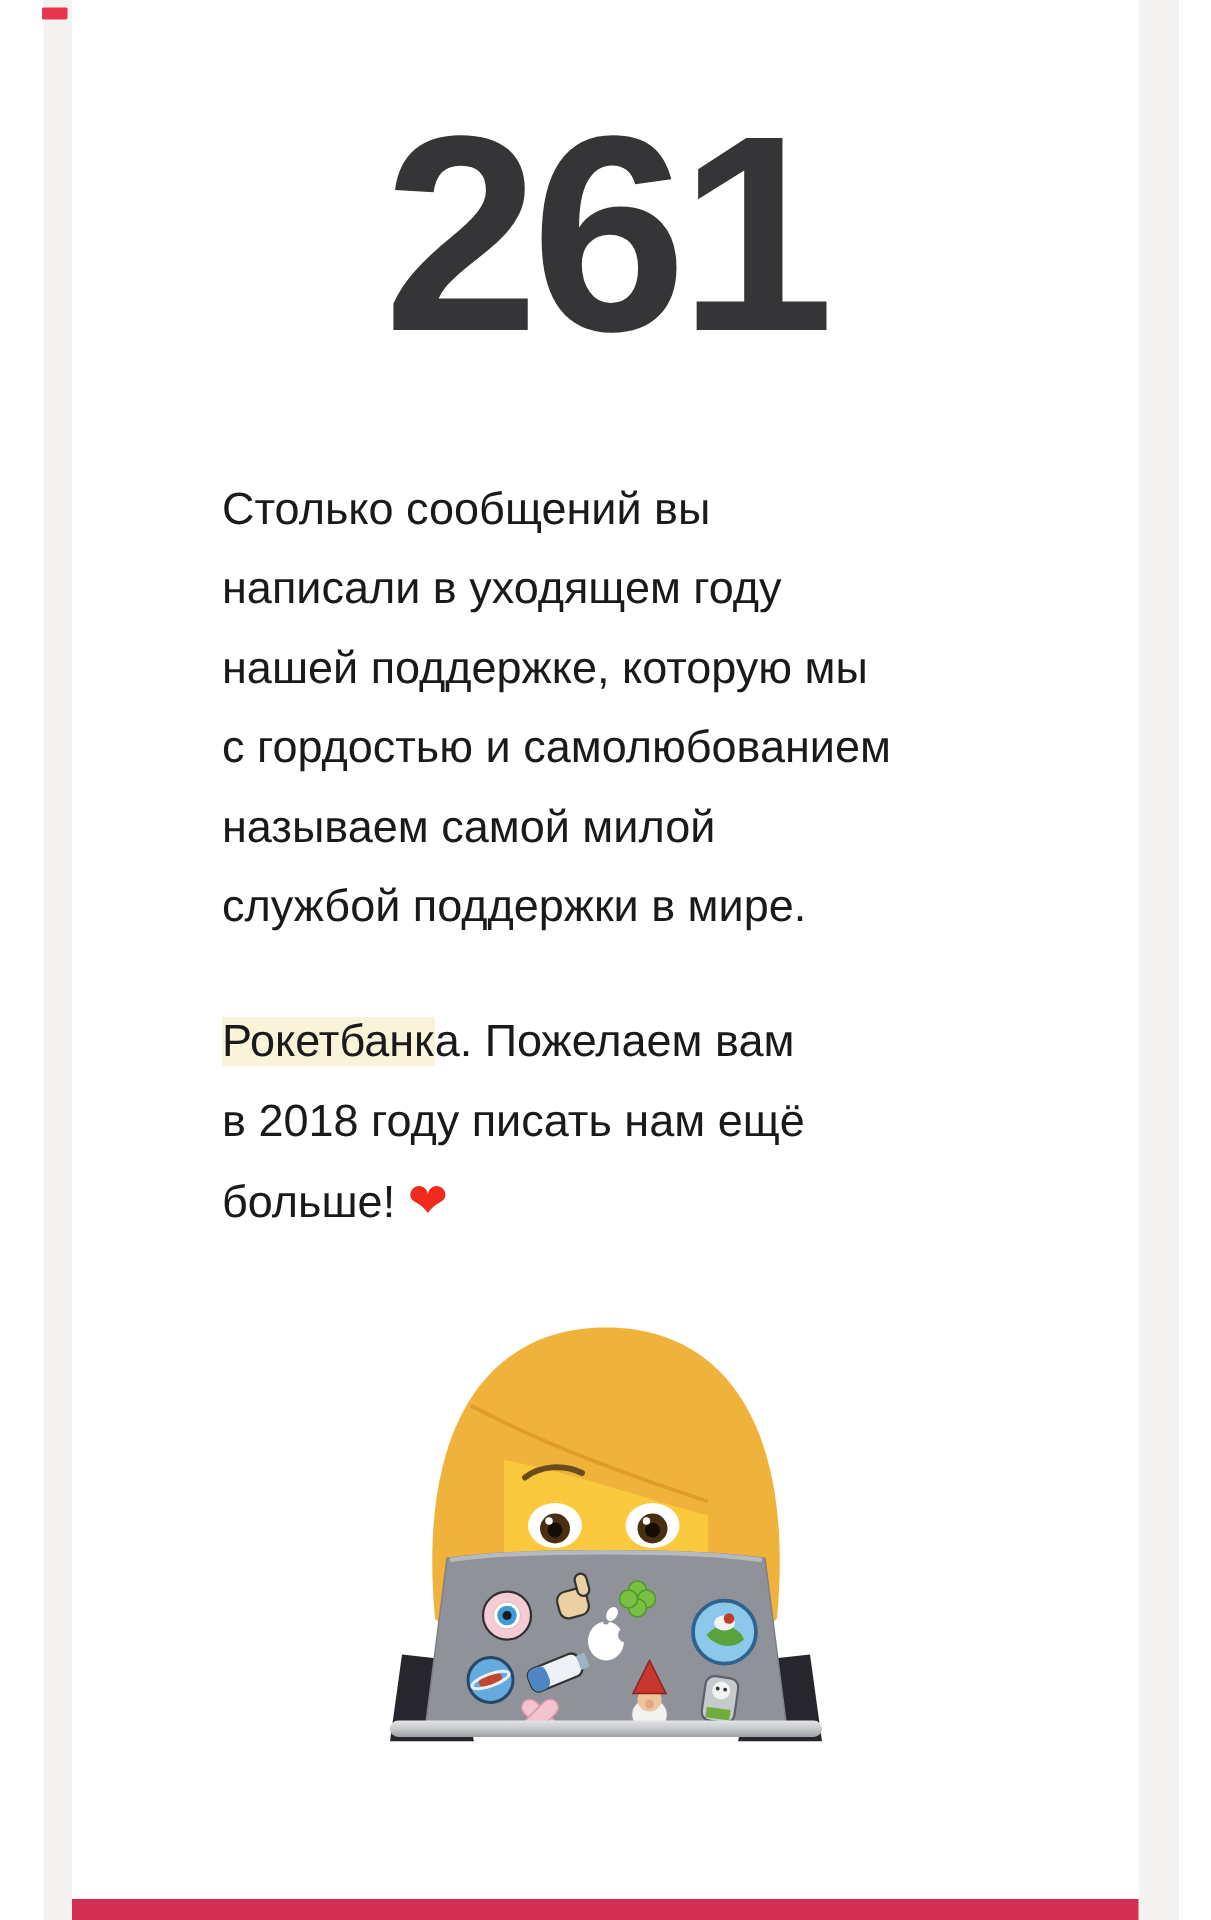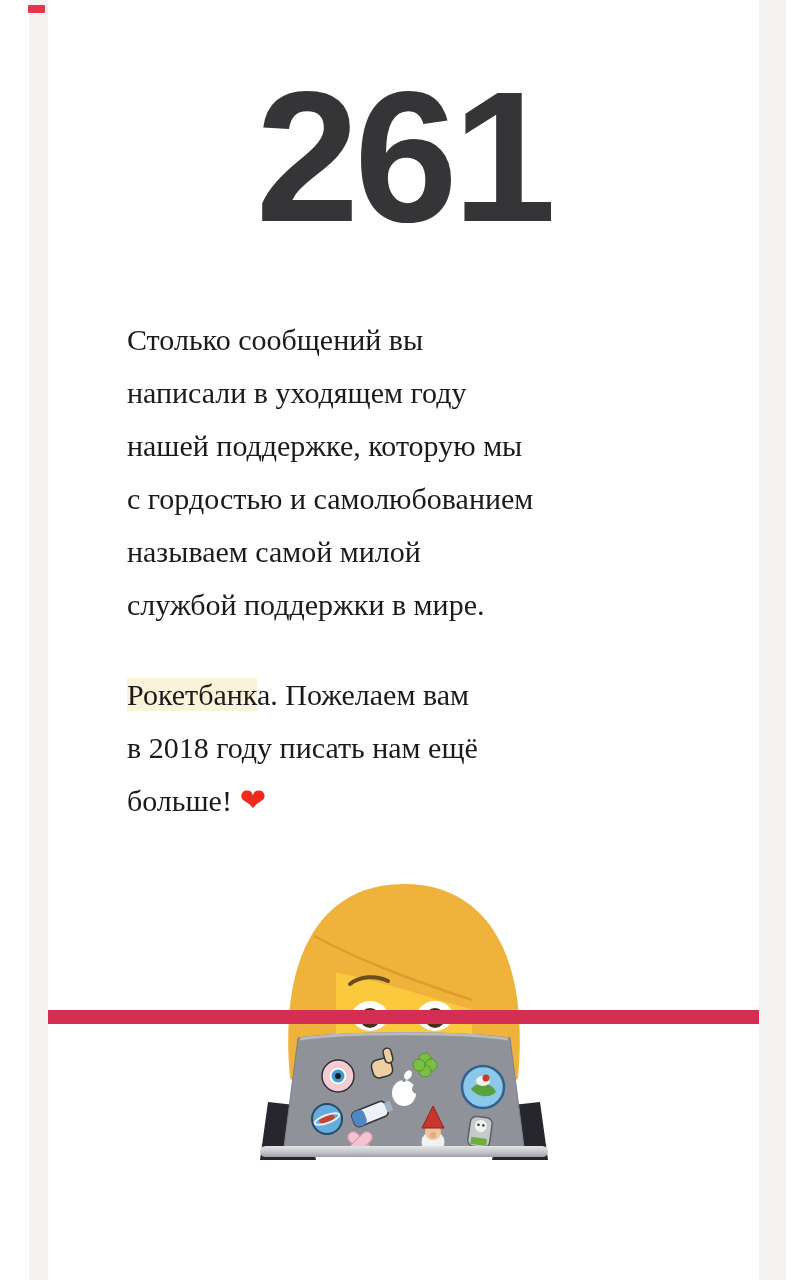--- a/index.html
+++ b/index.html
@@ -9,36 +9,35 @@
     font-family:"Liberation Sans", sans-serif;
   }
   .gutter{position:absolute;top:0;bottom:0;background:#f4f3f1;}
   .gutter.left{left:29px;width:19px;}
   .gutter.right{left:759px;width:27px;}
   .top-mark{
     position:absolute;left:28px;top:5px;width:17px;height:8px;
     background:#e8344e;border-radius:1px;
   }
   .content{
-    position:absolute;left:48px;top:0;width:711px;height:1024px;
+    position:absolute;left:48px;top:0;width:711px;height:1280px;
     background:#ffffff;
   }
   .big-number{
     margin-top:64px;
     text-align:center;
     font-size:186px;line-height:1;font-weight:bold;
     letter-spacing:-5px;
     color:#353537;
   }
   .para{
-    margin:16px;
-    padding-left:63px;padding-right:50px;
+    margin:0;
+    padding-left:100px;padding-right:50px;
     font-size:30px;line-height:53px;color:#1a1a1c;
     white-space:pre-line;
-    font-family:Liberation Serif, serif;
   }
   .para1{margin-top:63px;}
   .para2{margin-top:37px;}
   .para2 .hl{background:#f9f3d9;text-align:right;}
   .para2 .heart{color:#f02b1d;font-size:32px;}
   .emoji-wrap{margin-top:51px;text-align:center;line-height:0;}
   .red-bar{
     position:absolute;left:0;right:0;bottom:0;height:14px;
     background:#d42e54;
   }

